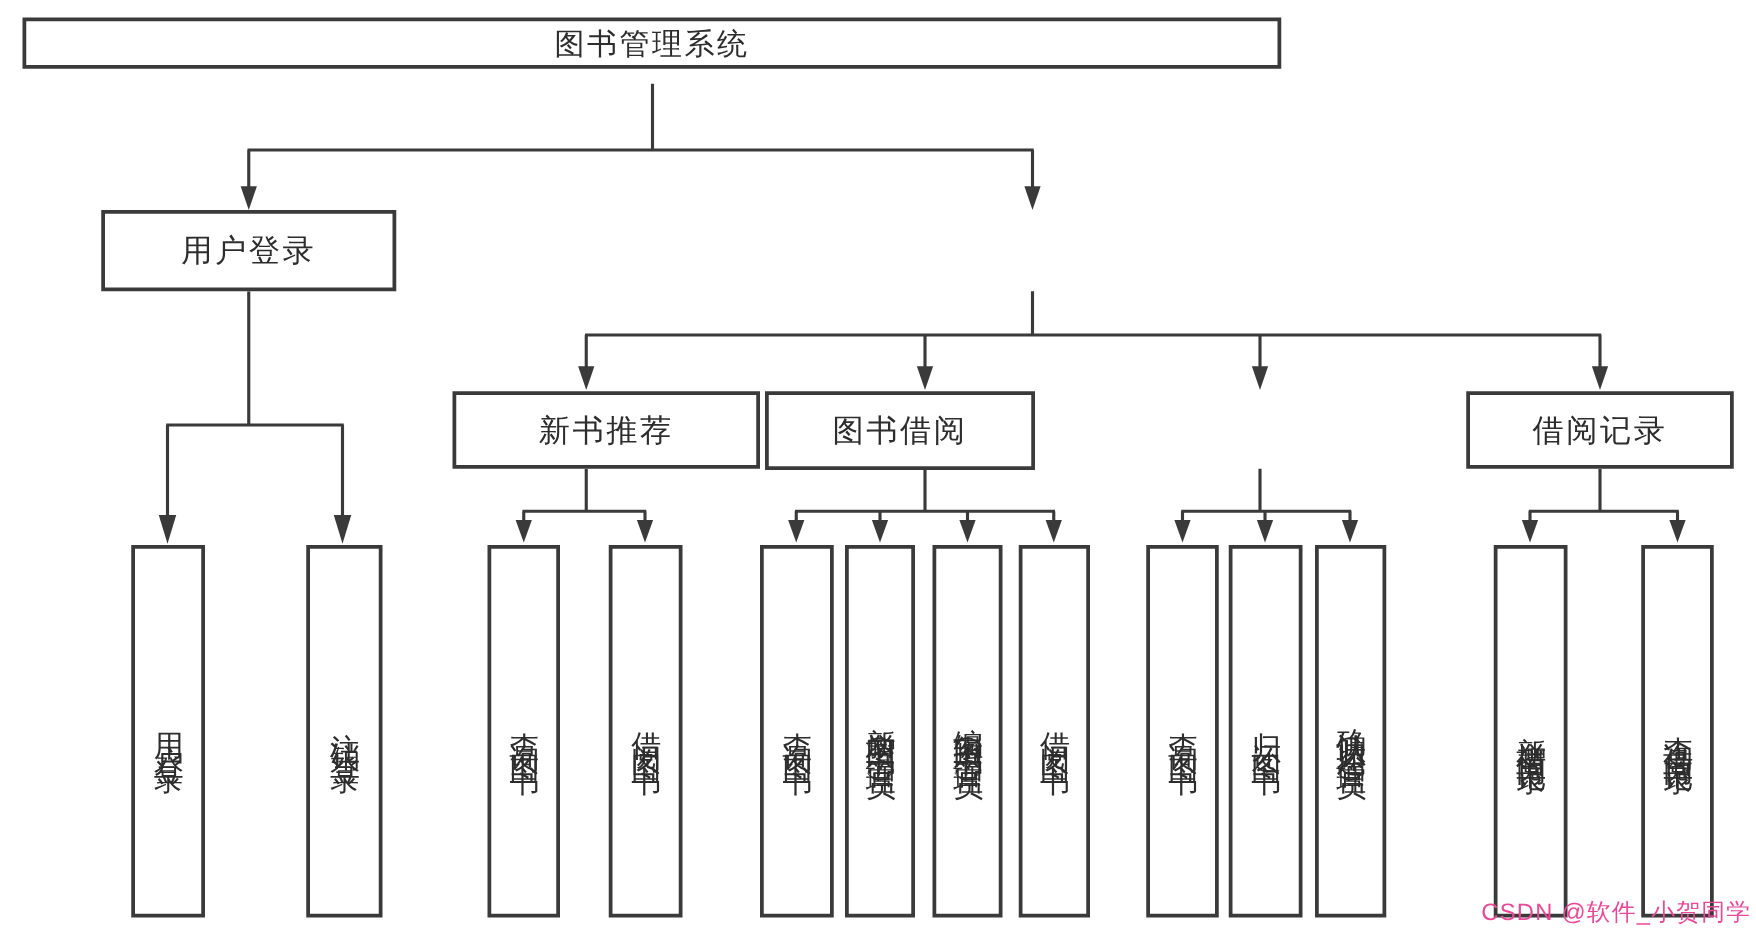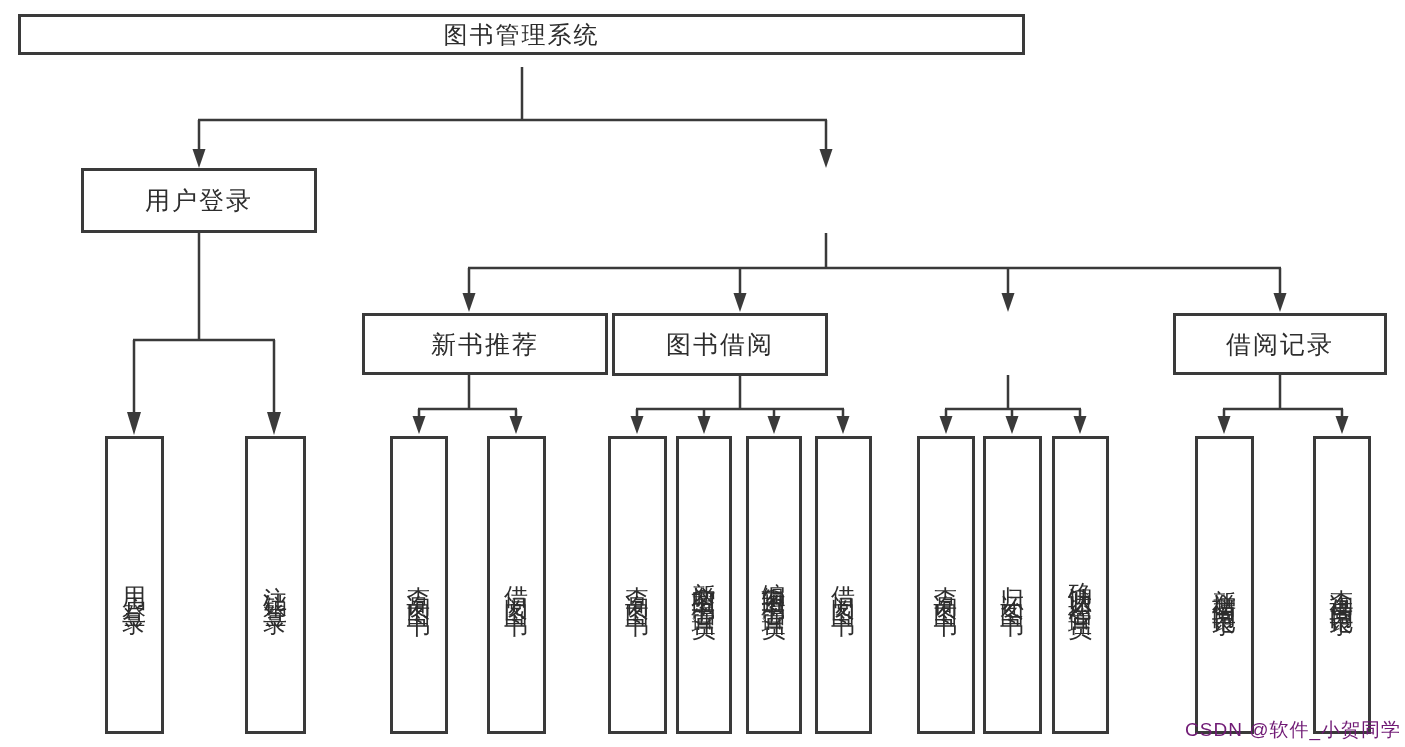--- a/index.html
+++ b/index.html
@@ -22,21 +22,21 @@
     border:3px solid #3a3a3a; display:flex; align-items:center; justify-content:center;
     top:436px; height:298px;
   }
   .vbox span {
     writing-mode:vertical-rl; text-orientation:mixed; line-height:1.05;
     font-size:24px; letter-spacing:9px; color:#2d2d2d;
   }
   .vbox.tight span { letter-spacing:5px; }
   .watermark {
     position:absolute; right:4px; bottom:4px; font-size:19px;
-    color:#701a75; letter-spacing:1px; z-index:5; white-space:nowrap;
+    color:#ec4899; letter-spacing:1px; z-index:5; white-space:nowrap;
   }
 </style>
 </head>
 <body>
 
 <div class="stage">
 
   <svg class="connectors" viewBox="0 0 1405 747" xmlns="http://www.w3.org/2000/svg" aria-hidden="true">
 
     <path d="M522 67 V120 M198 120 H827 M199 120 V150 M826 120 V150"></path>

